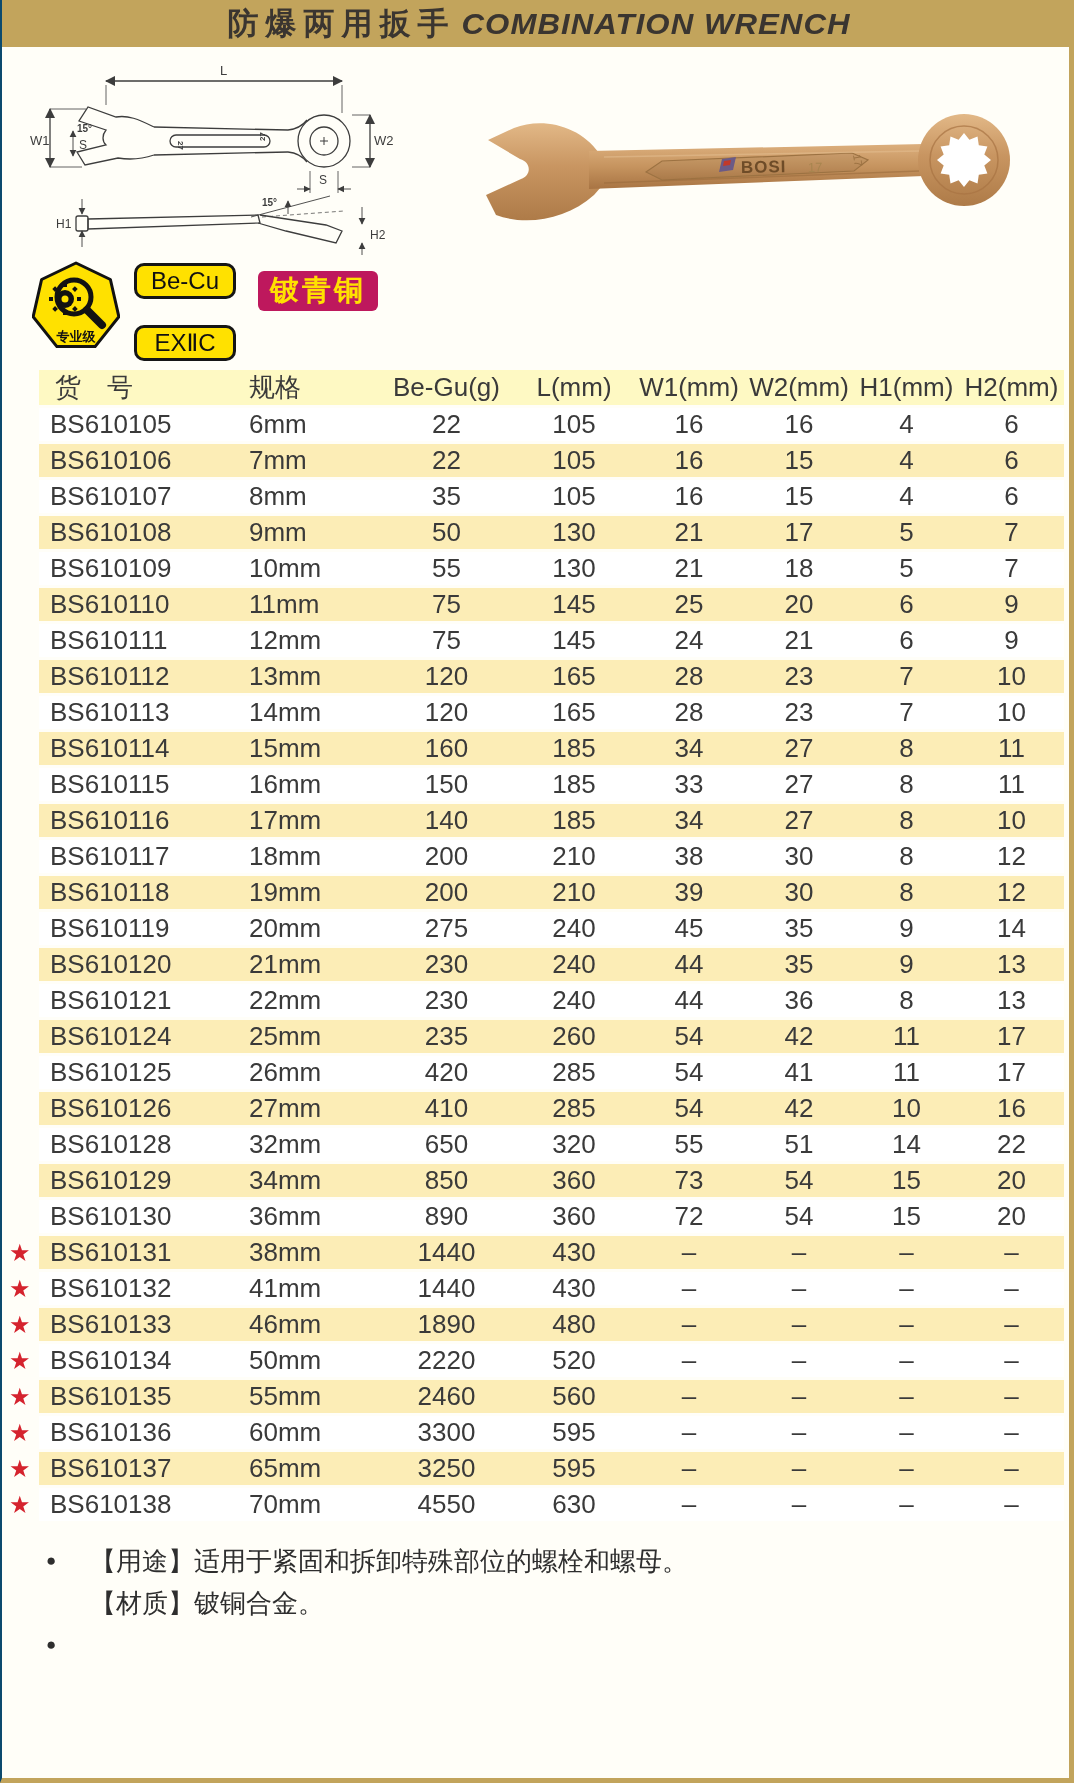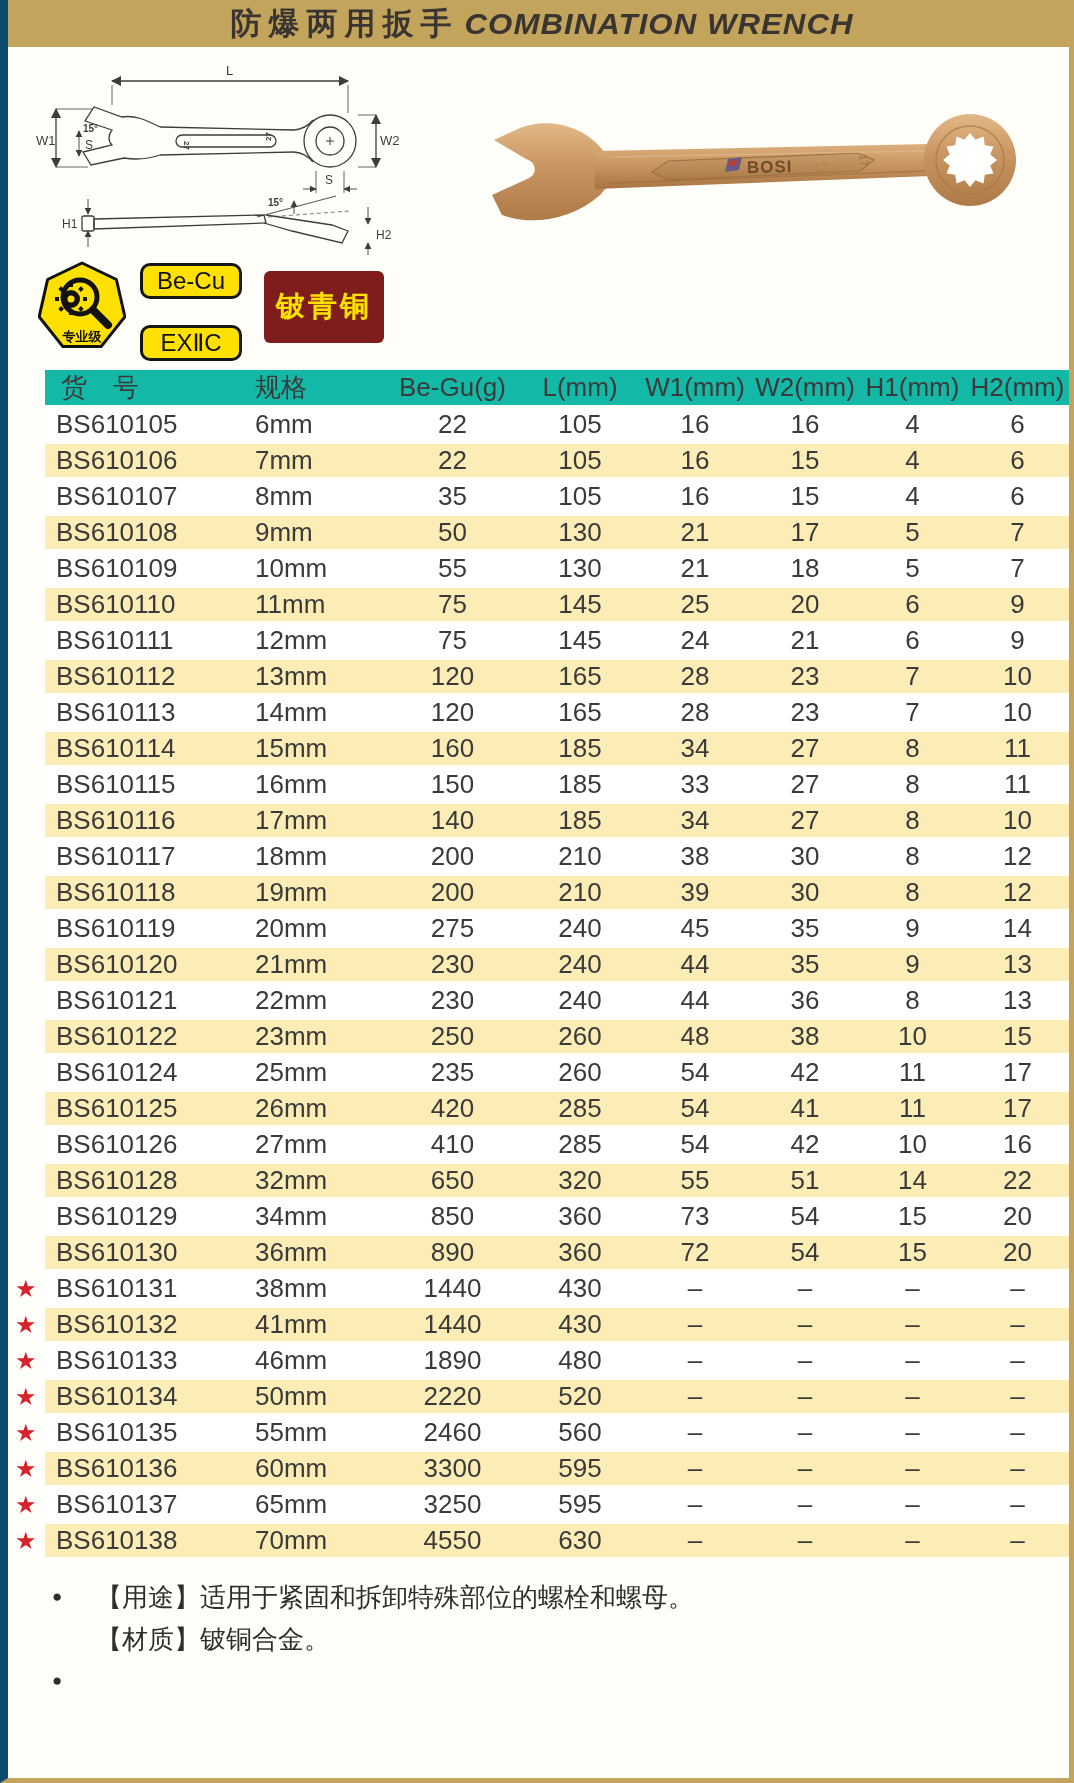--- a/index.html
+++ b/index.html
@@ -1,19 +1,19 @@
 <!DOCTYPE html>
 <html><head>
 <meta charset="utf-8">
 <style>
   html,body { margin:0; padding:0; background:#ffffff; }
   .page {
     position:relative; width:1074px; height:1783px; box-sizing:border-box;
     background:#FFFEF8;
-    border-left:8px solid #0c4a6e; border-right:5px solid #C2A45C; border-bottom:5px solid #C2A45C;
+    border-left:2px solid #0c4a6e; border-right:5px solid #C2A45C; border-bottom:5px solid #C2A45C;
     font-family:"Liberation Sans", sans-serif; color:#3a3a3a; overflow:hidden;
   }
   
   .titlebar {
     height:47px; margin:0 -5px; background:#C2A45C;
     display:flex; align-items:center; justify-content:center; gap:14px;
   }
   .title-zh { font-size:31px; font-weight:bold; letter-spacing:7px; color:#3a3530; }
   .title-en { font-size:30px; font-style:italic; font-weight:bold; letter-spacing:1px; color:#3a3530; transform:scaleX(1.04); }
   
@@ -22,34 +22,34 @@
   .photo-box { margin-left:6px; margin-top:14px; }
   
   .badges { display:flex; align-items:flex-start; padding-left:30px; margin-top:2px; height:96px; }
   .badge-col { display:flex; flex-direction:column; gap:26px; margin-left:14px; margin-top:2px; }
   .badge {
     width:96px; height:30px; background:#FFE100; border:3px solid #161616; border-radius:10px;
     display:flex; align-items:center; justify-content:center;
     font-size:24px; color:#111; line-height:1;
   }
   .red-badge {
-    margin-left:22px; margin-top:10px; min-width:90px; height:40px; padding:16px 12px;
-    background:#7f1d1d; border-radius:6px; color:#FFE100; font-weight:bold; font-size:29px;
+    margin-left:22px; margin-top:10px; min-width:90px; height:40px; padding:0 12px;
+    background:#be185d; border-radius:6px; color:#FFE100; font-weight:bold; font-size:29px;
     letter-spacing:3px; display:flex; align-items:center; justify-content:center;
   }
   
   .spec-table {
     margin:10px 0 0 5px; border-collapse:separate; border-spacing:0 3px;
     table-layout:fixed; width:1035px; font-size:26px; color:#3a3a3a;
   }
   .spec-table td, .spec-table th { height:33px; padding:0; font-weight:normal; overflow:hidden; white-space:nowrap; }
   th.star-cell, td.star-cell { width:30px; background:transparent; color:#D5232E; font-size:24px; text-align:left; padding-left:2px; }
   .w0{width:190px;} .w1{width:130px;} .w2{width:135px;} .w3{width:120px;}
   .w4{width:110px;} .w5{width:110px;} .w6{width:105px;} .w7{width:105px;}
-  thead th { background:#14b8a6; }
+  thead th { background:#fef9c3; }
   thead th.h0 { text-align:left; padding-left:16px; }
   thead th.h1 { text-align:left; padding-left:4px; }
   thead th.hc { text-align:center; }
   tbody td.c0 { text-align:left; padding-left:11px; }
   tbody td.c1 { text-align:left; padding-left:4px; }
   tbody td.c2, tbody td.c3, tbody td.c4, tbody td.c5, tbody td.c6, tbody td.c7 { text-align:center; }
   tbody tr:nth-child(even) td:not(.star-cell) { background:#FCEDB6; }
   tbody tr:nth-child(odd) td:not(.star-cell) { background:#FFFFFF; }
   
   .notes { margin-top:16px; padding-left:44px; font-size:26px; color:#2e2e2e; }
@@ -397,31 +397,20 @@
           <td class="c1 w1">22mm</td>
           <td class="c2 w2">230</td>
           <td class="c3 w3">240</td>
           <td class="c4 w4">44</td>
           <td class="c5 w5">36</td>
           <td class="c6 w6">8</td>
           <td class="c7 w7">13</td>
         </tr>
         <tr>
           <td class="star-cell"></td>
-          <td class="c0 w0">BS610122</td>
-          <td class="c1 w1">23mm</td>
-          <td class="c2 w2">250</td>
-          <td class="c3 w3">260</td>
-          <td class="c4 w4">48</td>
-          <td class="c5 w5">38</td>
-          <td class="c6 w6">10</td>
-          <td class="c7 w7">15</td>
-        </tr>
-        <tr>
-          <td class="star-cell"></td>
           <td class="c0 w0">BS610124</td>
           <td class="c1 w1">25mm</td>
           <td class="c2 w2">235</td>
           <td class="c3 w3">260</td>
           <td class="c4 w4">54</td>
           <td class="c5 w5">42</td>
           <td class="c6 w6">11</td>
           <td class="c7 w7">17</td>
         </tr>
         <tr>

